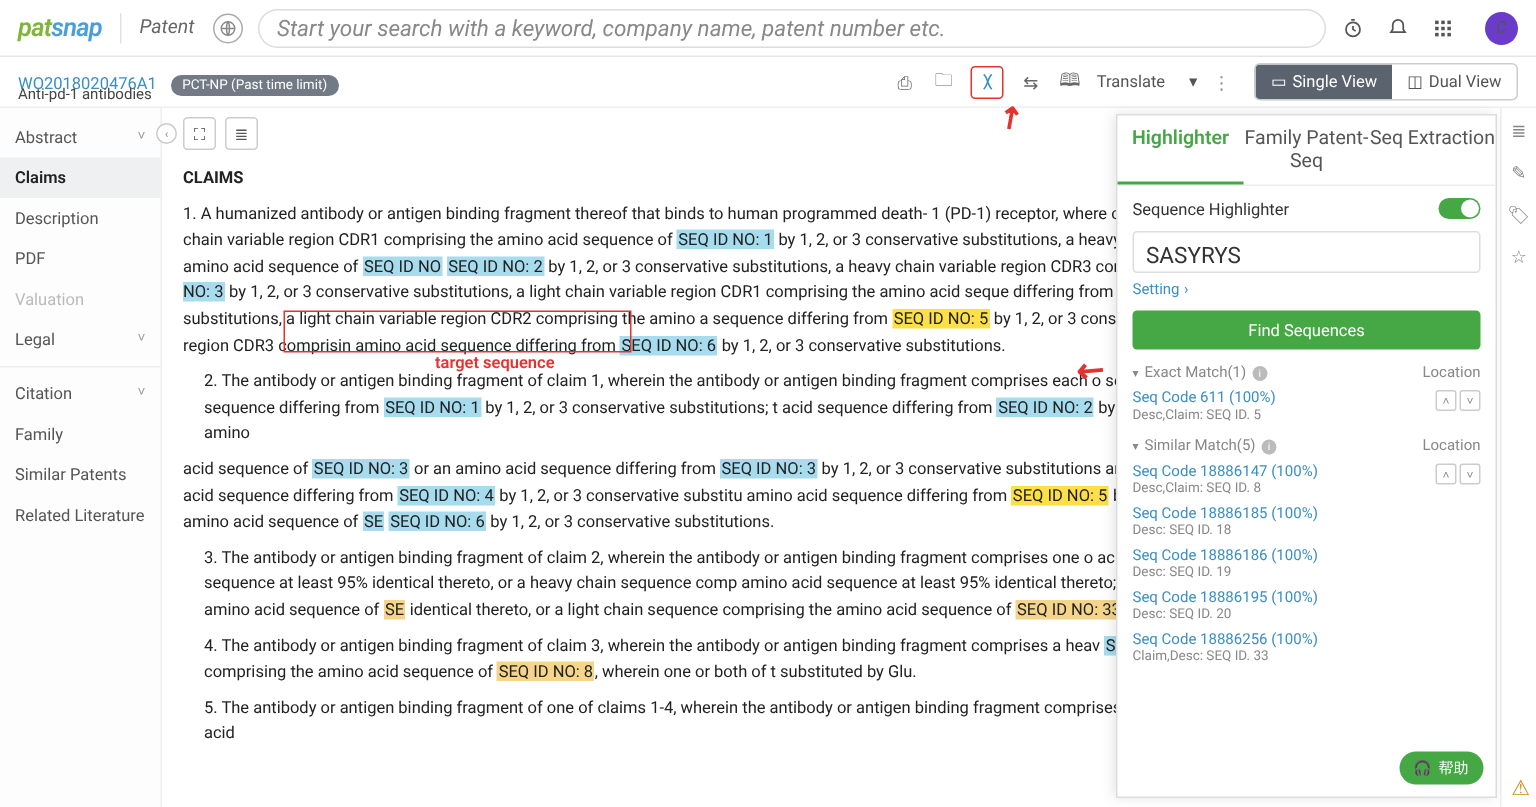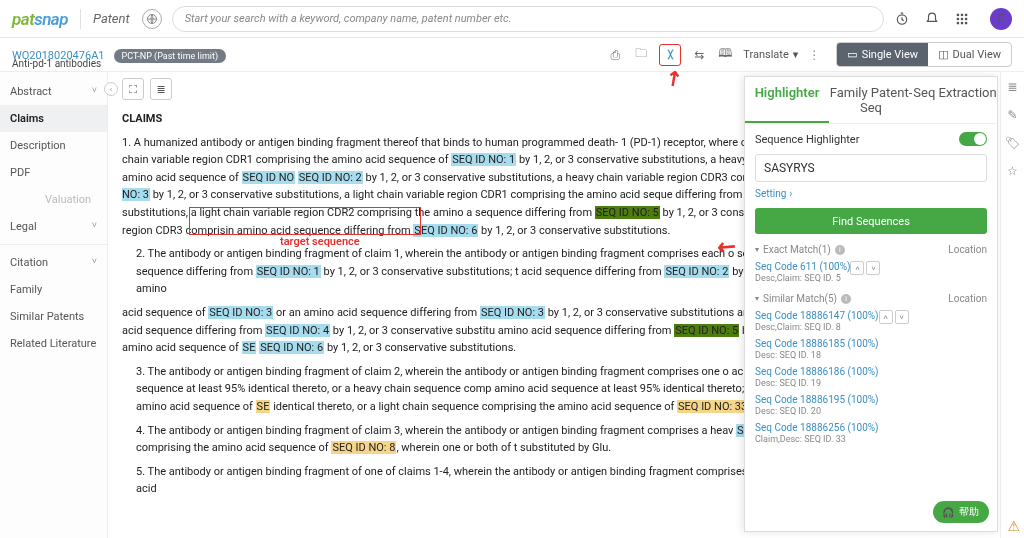--- a/index.html
+++ b/index.html
@@ -6,58 +6,58 @@
 html, body { width: 1024px; height: 538px; background: #fff; overflow: hidden; color: #222; font-size: 12px; }
 
 
 .topbar { display: flex; align-items: center; height: 38px; padding: 0 12px; border-bottom: 1px solid #e5e5e5; font-style: italic; }
 .brand { font-size: 17px; font-weight: 600; letter-spacing: -0.5px; }
 .brand .p1 { color: #7fb639; }
 .brand .p2 { color: #4a9fd8; }
 .vdiv { width: 1px; height: 20px; background: #e0e0e0; margin: 0 12px; }
 .patent-lbl { color: #666; font-size: 13px; }
 .globe { margin-left: 12px; width: 20px; height: 20px; border: 1px solid #aaa; border-radius: 50%; display: flex; align-items: center; justify-content: center; color: #888; font-size: 11px; }
-.search { flex: 1; margin: 0 10px; height: 26px; border: 1px solid #dcdcdc; border-radius: 13px; padding: 0 12px; color: #888; font-size: 11px; display: flex; align-items: center; }
+.search { flex: 1; margin: 0 10px; height: 26px; border: 1px solid #dcdcdc; border-radius: 13px; padding: 0 12px; color: #888; font-size: 15px; display: flex; align-items: center; }
 .top-icons { display: flex; align-items: center; gap: 14px; }
 .top-icons span { width: 16px; height: 16px; display: inline-flex; align-items: center; justify-content: center; color: #555; }
 .avatar { width: 22px; height: 22px; border-radius: 50%; background: #6a3cc9; color: #fff; display: flex; align-items: center; justify-content: center; font-size: 11px; margin-left: 6px; }
 
 
 .subbar { display: flex; align-items: center; height: 34px; padding: 0 12px; border-bottom: 1px solid #eee; position: relative; }
 .pubnum { color: #3b8fc2; font-size: 11px; }
 .tag { background: #717a85; color: #fff; font-size: 9px; padding: 2px 8px; border-radius: 9px; margin-left: 6px; }
 .sub-right { position: absolute; right: 12px; top: 4px; display: flex; align-items: center; gap: 10px; }
 .sub-ico { width: 16px; height: 16px; color: #666; display: inline-flex; align-items: center; justify-content: center; font-size: 12px; }
 .seq-btn { width: 22px; height: 22px; border: 1.5px solid #e5322f; border-radius: 3px; color: #3b8fc2; display: inline-flex; align-items: center; justify-content: center; }
-.translate { color: #555; font-size: 11px; display: inline-flex; align-items: center; gap: 4px; }
+.translate { color: #555; font-size: 11px; display: inline-flex; align-items: center; gap: 16px; }
 .dots { color: #888; }
 .view-toggle { display: flex; border: 1px solid #ccc; border-radius: 4px; overflow: hidden; margin-left: 6px; }
 .view-toggle > div { padding: 5px 10px; font-size: 11px; display: flex; align-items: center; gap: 4px; }
 .view-toggle .active { background: #5a636e; color: #fff; }
 .view-toggle .inactive { color: #555; }
 .title-row { position: absolute; left: 12px; bottom: 2px; font-size: 10px; color: #444; }
 
 
 .main { display: flex; height: calc(538px - 38px - 34px); }
 .sidebar { width: 108px; border-right: 1px solid #eee; padding: 6px 0; background: #fdfdfd; }
 .sb-item { padding: 7px 10px; color: #555; font-size: 11px; cursor: pointer; }
 .sb-item.active { background: #eef0f2; color: #222; font-weight: 600; }
-.sb-item.muted { color: #bbb; margin-left: 35px; }
+.sb-item.muted { color: #bbb; }
 .sb-item .chev { float: right; color: #999; font-size: 9px; }
 .sb-sep { height: 1px; background: #eee; margin: 4px 0; }
 .collapse-btn { position: absolute; left: 104px; margin-top: 4px; width: 14px; height: 14px; border: 1px solid #ccc; border-radius: 50%; background: #fff; font-size: 8px; color: #888; display: flex; align-items: center; justify-content: center; }
 
 .content { flex: 1; padding: 8px 14px 8px 14px; position: relative; overflow: hidden; }
 .content-tools { position: absolute; top: 6px; left: 14px; display: flex; gap: 6px; }
 .tool-box { width: 22px; height: 22px; border: 1px solid #ccc; border-radius: 3px; color: #555; font-size: 11px; display: flex; align-items: center; justify-content: center; background: #fff; }
 .claims-body { margin-top: 30px; font-size: 11px; line-height: 1.6; color: #222; height: 430px; overflow: hidden; }
 .claims-body h4 { font-size: 11px; font-weight: 700; margin-bottom: 6px; }
 .claims-body p { margin-bottom: 6px; }
 .hl-blue { background: #a7dcef; padding: 0 1px; }
-.hl-pink { background: #4d7c0f; padding: 0 1px; text-align: center; }
+.hl-pink { background: #fde047; padding: 0 1px; text-align: center; }
 .hl-yellow { background: #f5d58a; padding: 0 1px; }
 .red-underline { text-decoration: underline; text-decoration-color: #e5322f; }
 
 .red-box-big { border: 1.5px solid #e5322f; position: absolute; pointer-events: none; }
 .red-arrow { position: absolute; color: #e5322f; font-weight: bold; pointer-events: none; }
 .red-label { position: absolute; color: #e5322f; font-size: 11px; font-weight: 600; pointer-events: none; }
 
 
 .rightrail { width: 24px; border-left: 1px solid #eee; display: flex; flex-direction: column; align-items: center; padding-top: 8px; gap: 14px; }
 .rr-ico { width: 14px; height: 14px; color: #888; display: flex; align-items: center; justify-content: center; font-size: 12px; }
@@ -68,35 +68,35 @@
 .panel-hd-title { font-size: 12px; font-weight: 600; color: #222; }
 .panel-close { color: #888; font-size: 14px; cursor: pointer; }
 .tabs { display: flex; border-bottom: 1px solid #eee; }
 .tab { flex: 1; padding: 8px 0; text-align: center; font-size: 13px; color: #555; cursor: pointer; }
 .tab.active { color: #46a845; border-bottom: 2px solid #46a845; font-weight: 600; }
 
 .panel-body { padding: 8px 10px; flex: 1; overflow: hidden; position: relative; }
 .hl-row { display: flex; align-items: center; justify-content: space-between; font-size: 11px; color: #333; }
 .toggle { width: 28px; height: 14px; background: #46a845; border-radius: 7px; position: relative; }
 .toggle::after { content: ''; position: absolute; right: 1px; top: 1px; width: 12px; height: 12px; background: #fff; border-radius: 50%; }
-.seq-input { margin-top: 8px; border: 1px solid #ddd; border-radius: 3px; padding: 6px 8px; font-size: 12px; color: #333; height: 28px; }
+.seq-input { margin-top: 8px; border: 1px solid #ddd; border-radius: 3px; padding: 6px 8px; font-size: 15px; color: #333; height: 28px; }
 .setting { margin-top: 6px; color: #3b8fc2; font-size: 10px; display: inline-flex; align-items: center; gap: 3px; }
 .find-btn { margin-top: 8px; background: #46a845; color: #fff; border-radius: 3px; height: 26px; display: flex; align-items: center; justify-content: center; font-size: 11px; cursor: pointer; }
 
 .match-hd { display: flex; align-items: center; justify-content: space-between; margin-top: 10px; font-size: 10px; color: #888; }
 .match-hd .lbl { display: flex; align-items: center; gap: 4px; }
 .tri { font-size: 8px; }
 .info { width: 10px; height: 10px; border-radius: 50%; background: #bbb; color: #fff; display: inline-flex; align-items: center; justify-content: center; font-size: 7px; }
 .loc-nav { display: flex; gap: 2px; }
 .loc-nav span { width: 14px; height: 14px; border: 1px solid #ccc; border-radius: 2px; color: #888; font-size: 8px; display: flex; align-items: center; justify-content: center; }
 
 .match-item { margin-top: 6px; }
 .match-item .code { color: #3b8fc2; font-size: 10px; }
 .match-item .desc { color: #888; font-size: 9px; margin-top: 1px; }
-.match-row { display: flex; justify-content: flex-start; align-items: flex-start; }
+.match-row { display: flex; justify-content: space-between; align-items: flex-start; }
 
 .help-pill { position: absolute; right: 8px; bottom: 8px; background: #46a845; color: #fff; font-size: 10px; padding: 4px 10px; border-radius: 11px; display: flex; align-items: center; gap: 4px; }
 .warn-ico { position: absolute; right: 4px; bottom: 4px; color: #cc8a20; font-size: 14px; }
 </style>
 </head>
 <body>
 
 <div class="topbar">
   <div class="brand">
     <span class="p1">pat</span><span class="p2">snap</span>
@@ -214,21 +214,21 @@
     <div class="rr-ico">≣</div>
     <div class="rr-ico">✎</div>
     <div class="rr-ico">🏷</div>
     <div class="rr-ico">☆</div>
   </div>
 </div>
 
 <div class="red-box-big" style="left:744px; top:186px; width:128px; height:36px;"></div>
 <div class="red-box-big" style="left:744px; top:278px; width:216px; height:42px;"></div>
 <div class="red-box-big" style="left:189px; top:207px; width:232px; height:28px;"></div>
-<div class="red-label" style="left:280px; top:235px;">target sequence</div>
+<div class="red-label" style="left:290px; top:235px;">target sequence</div>
 <div class="red-arrow" style="left:665px; top:66px; transform: rotate(-35deg); font-size:20px;">↗</div>
 <div class="red-arrow" style="left:718px; top:234px; transform: rotate(40deg); font-size:22px;">↙</div>
 <div class="warn-ico">⚠</div>
 
 <div class="panel">
   <div class="tabs">
     <div class="tab active">Highlighter</div>
     <div class="tab">Family Patent-Seq</div>
     <div class="tab">Seq Extraction</div>
   </div>

